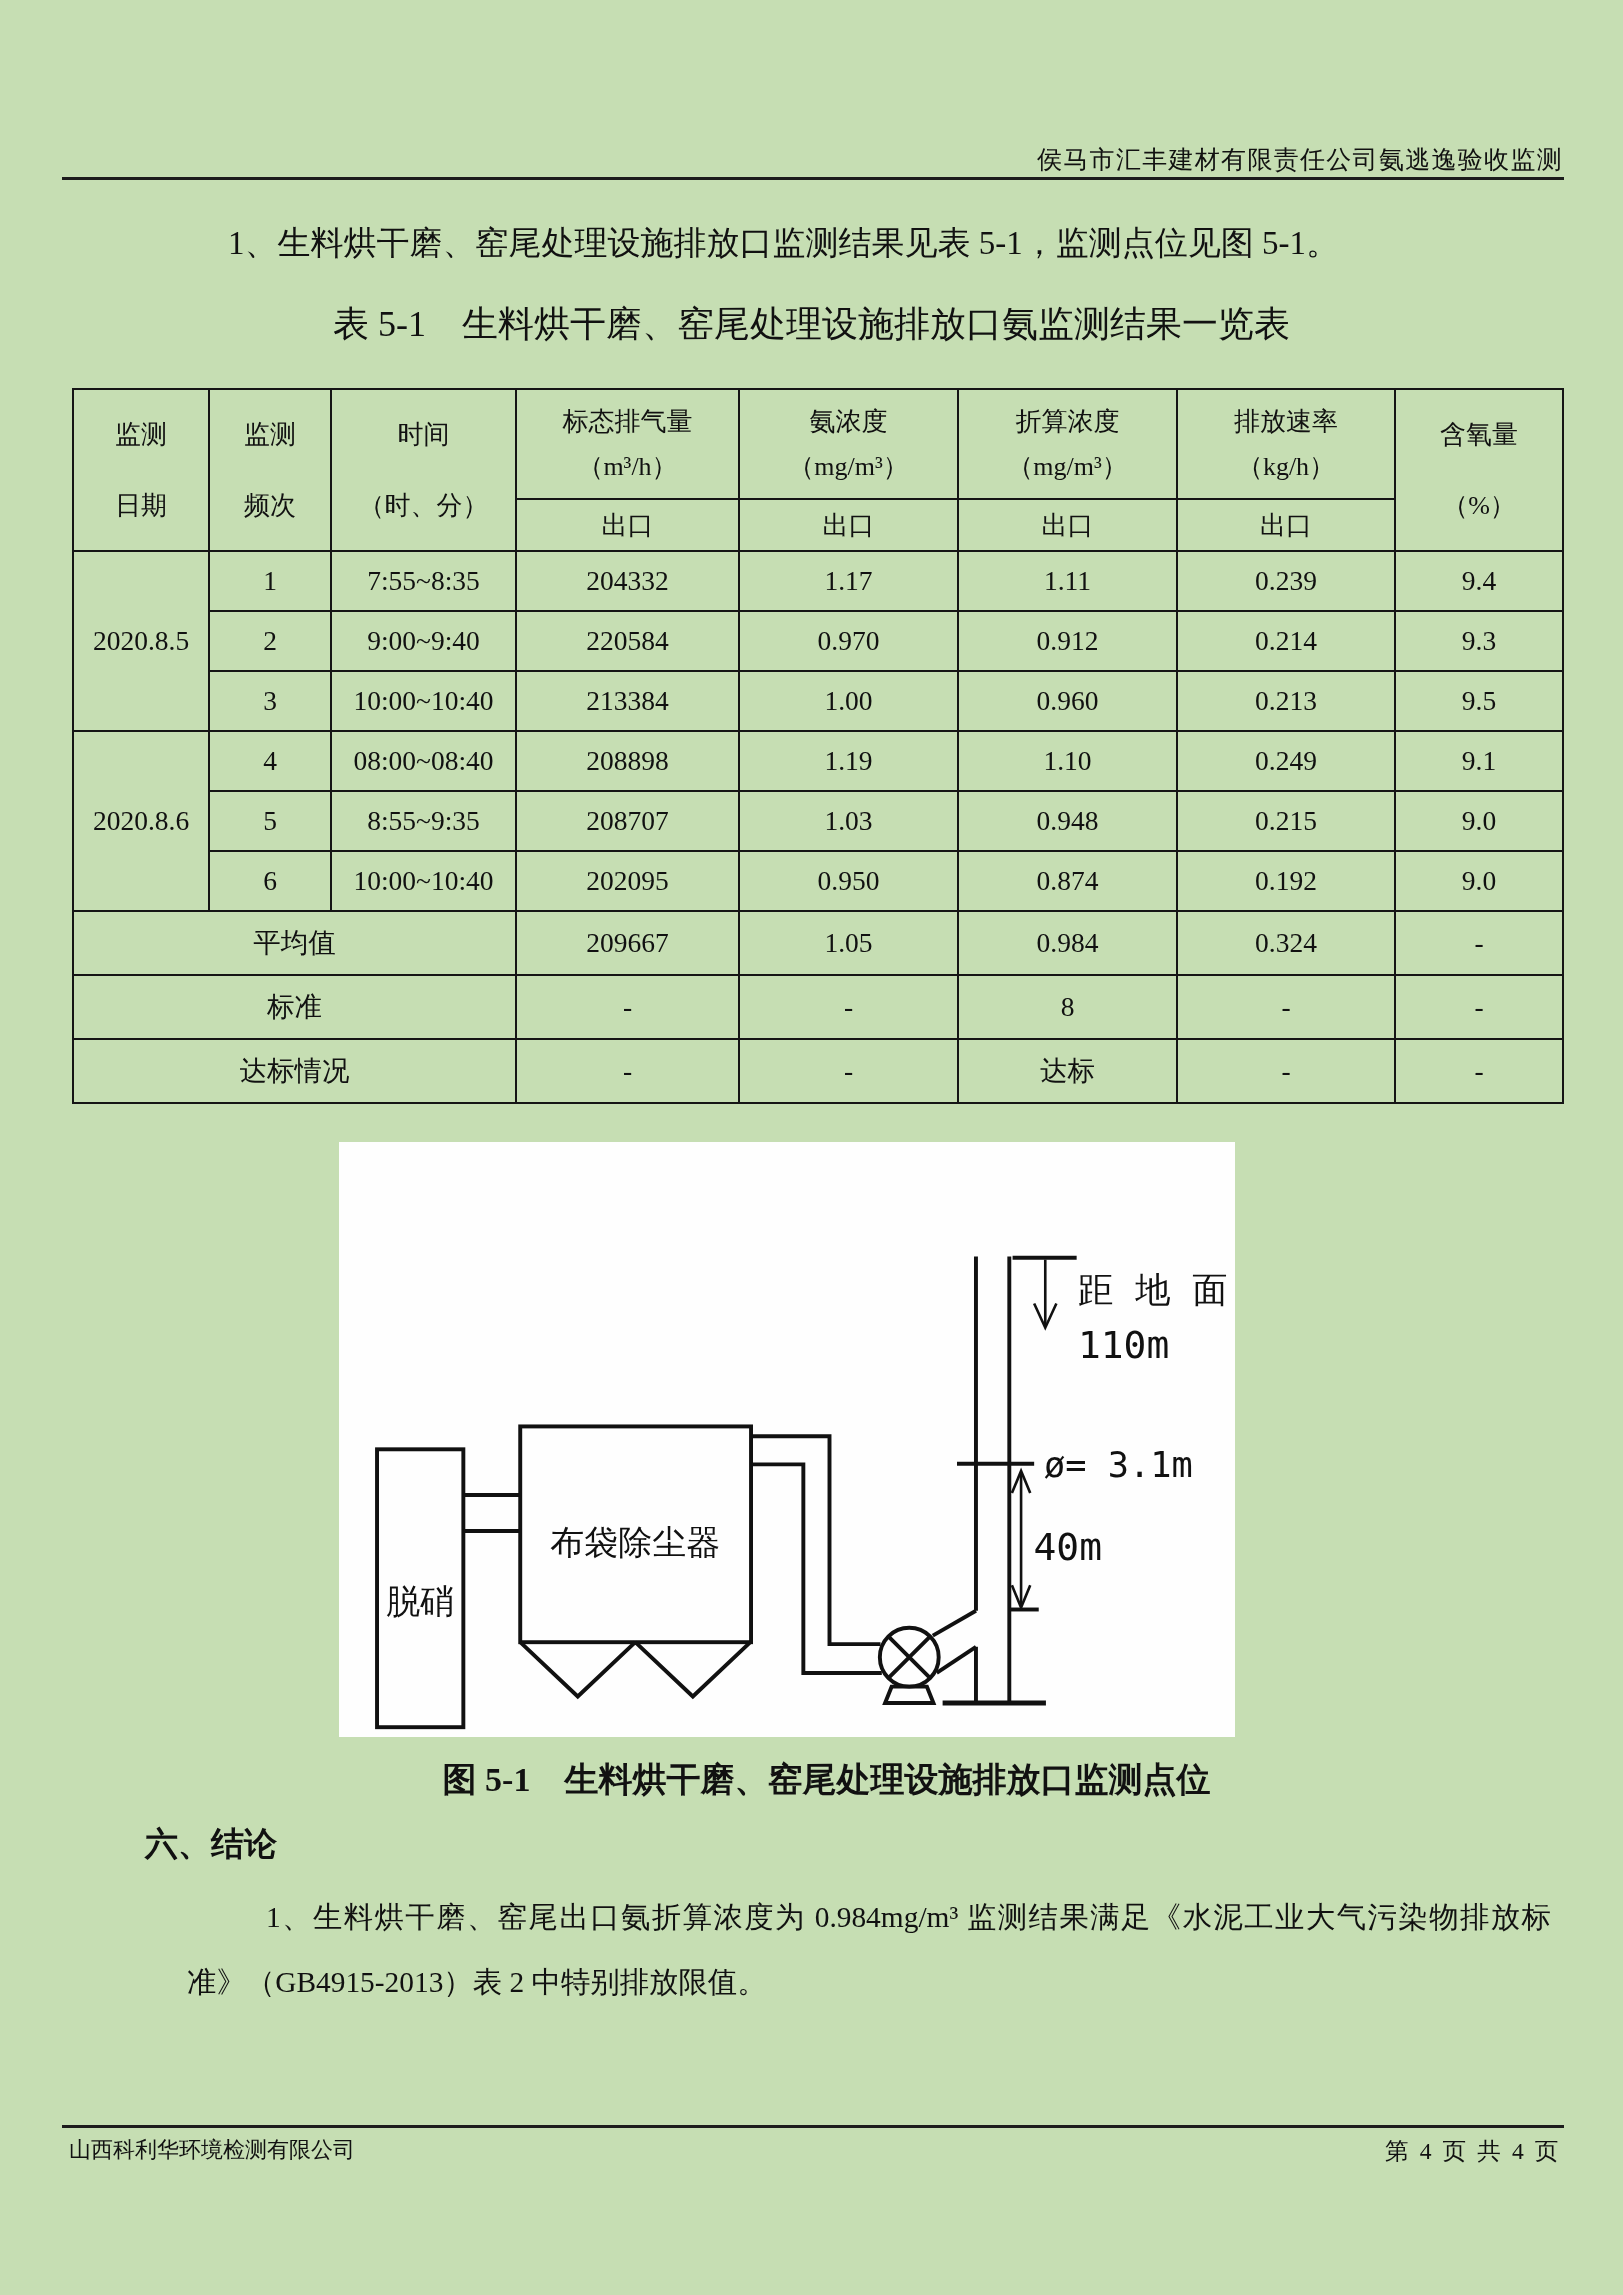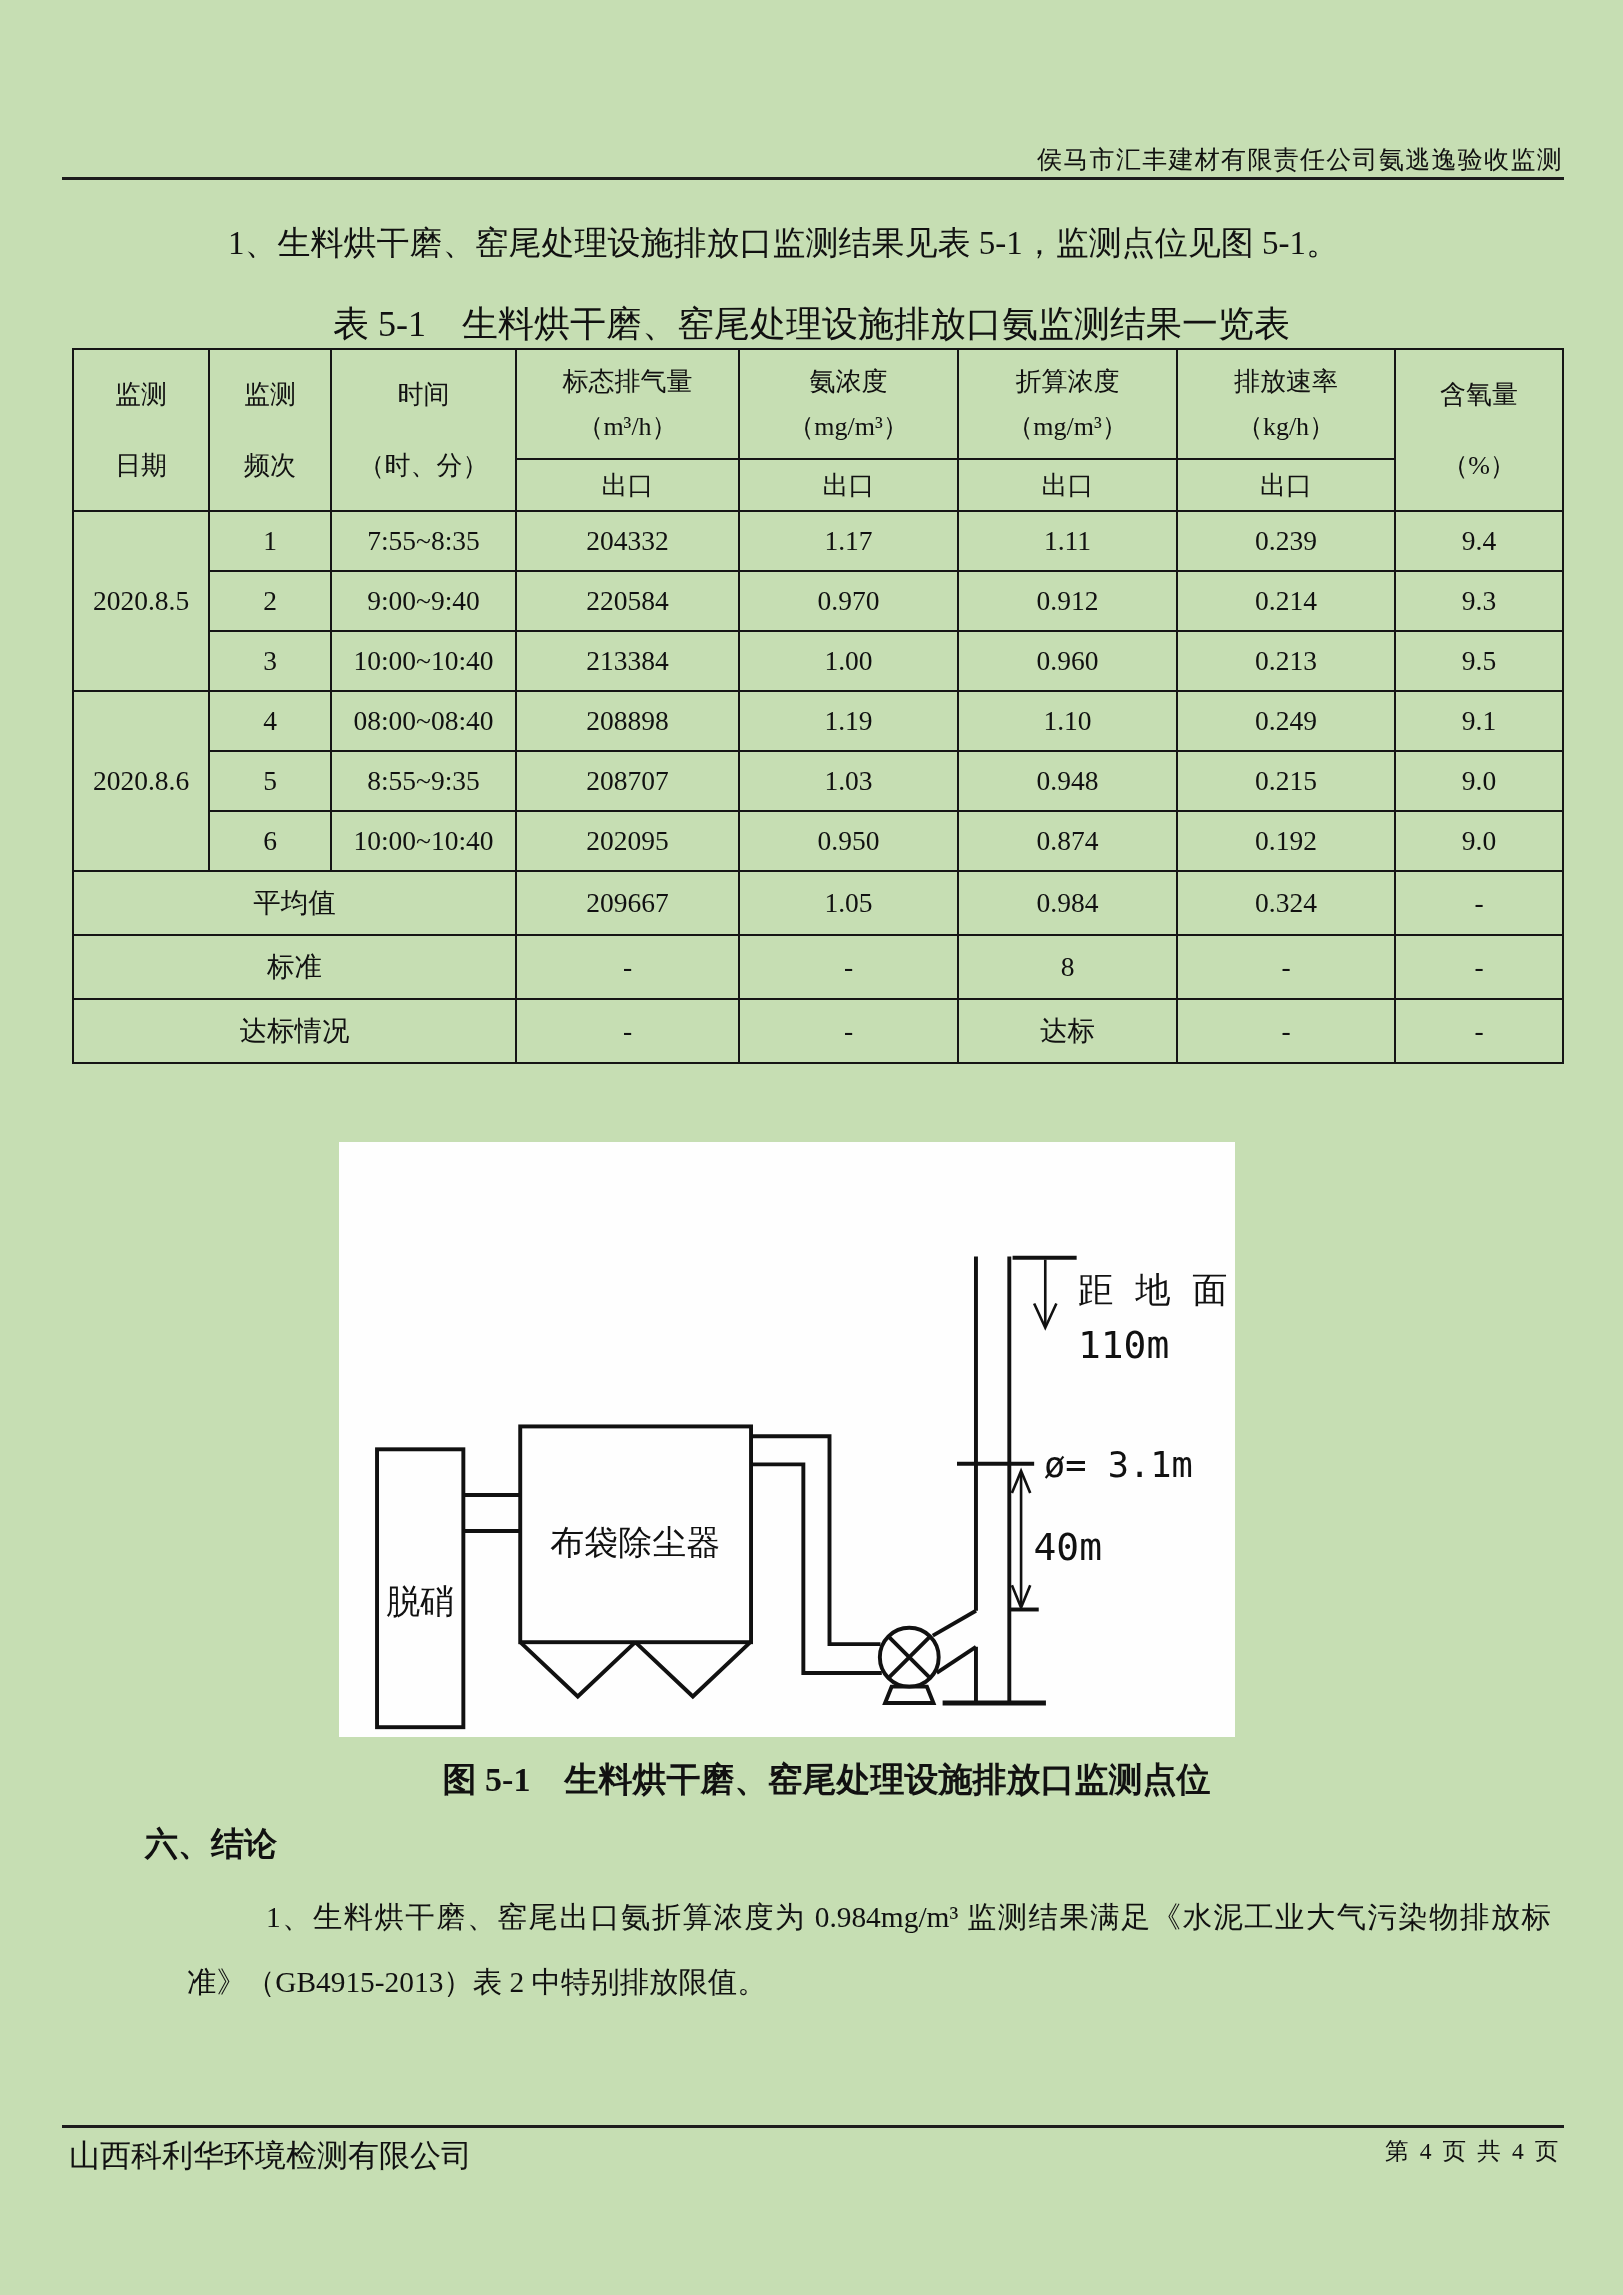--- a/index.html
+++ b/index.html
@@ -39,21 +39,21 @@
   table.monitor {
     position: absolute; top: 348px; left: 72px;
     width: 1491px; border-collapse: collapse; table-layout: fixed;
     font-size: 27.5px;
   }
   table.monitor td {
     border: 2px solid #151515;
     text-align: center; vertical-align: middle;
     padding: 0;
   }
-  table.monitor { border: 2.6px solid #151515; }
+  table.monitor { border: 2.6px solid #151515; margin-top: 40px; }
   tr.hdr1 td { height: 110px; font-size: 26px; }
   tr.hdr2 td { height: 52px; font-size: 26px; }
   tr.data td { height: 60px; }
   tr.sum td  { height: 64px; }
   td.dbl-top { border-top: 4.6px double #151515; }
   .two-line { display: flex; flex-direction: column; justify-content: space-around; height: 100%; padding: 9.2px 0; }
   td.tall-head { height: 156px; }
 
   
   .figure-box {
@@ -74,21 +74,21 @@
     top: 1885px; left: 145px; width: 1364px;
     font-size: 29.4px; line-height: 65px;
     text-indent: 79px; text-align: justify; margin-left: 42px;
   }
 
   
   .footer-rule {
     top: 2125px; left: 62px; width: 1502px; height: 2.6px;
     background: #1c1c1c;
   }
-  .footer-left  { top: 2135px; left: 69px; font-size: 31px; }
+  .footer-left  { top: 2135px; left: 69px; font-size: 22px; }
   .footer-right { top: 2135px; right: 62px; font-size: 23.6px; letter-spacing: 2.6px; }
 
   
   svg text { fill: #111; }
   .cjk-label { font-family: "Liberation Serif", "DejaVu Serif", serif; }
   .dim-label { font-family: "DejaVu Sans Mono", monospace; }
 </style>
 </head>
 <body>
 

